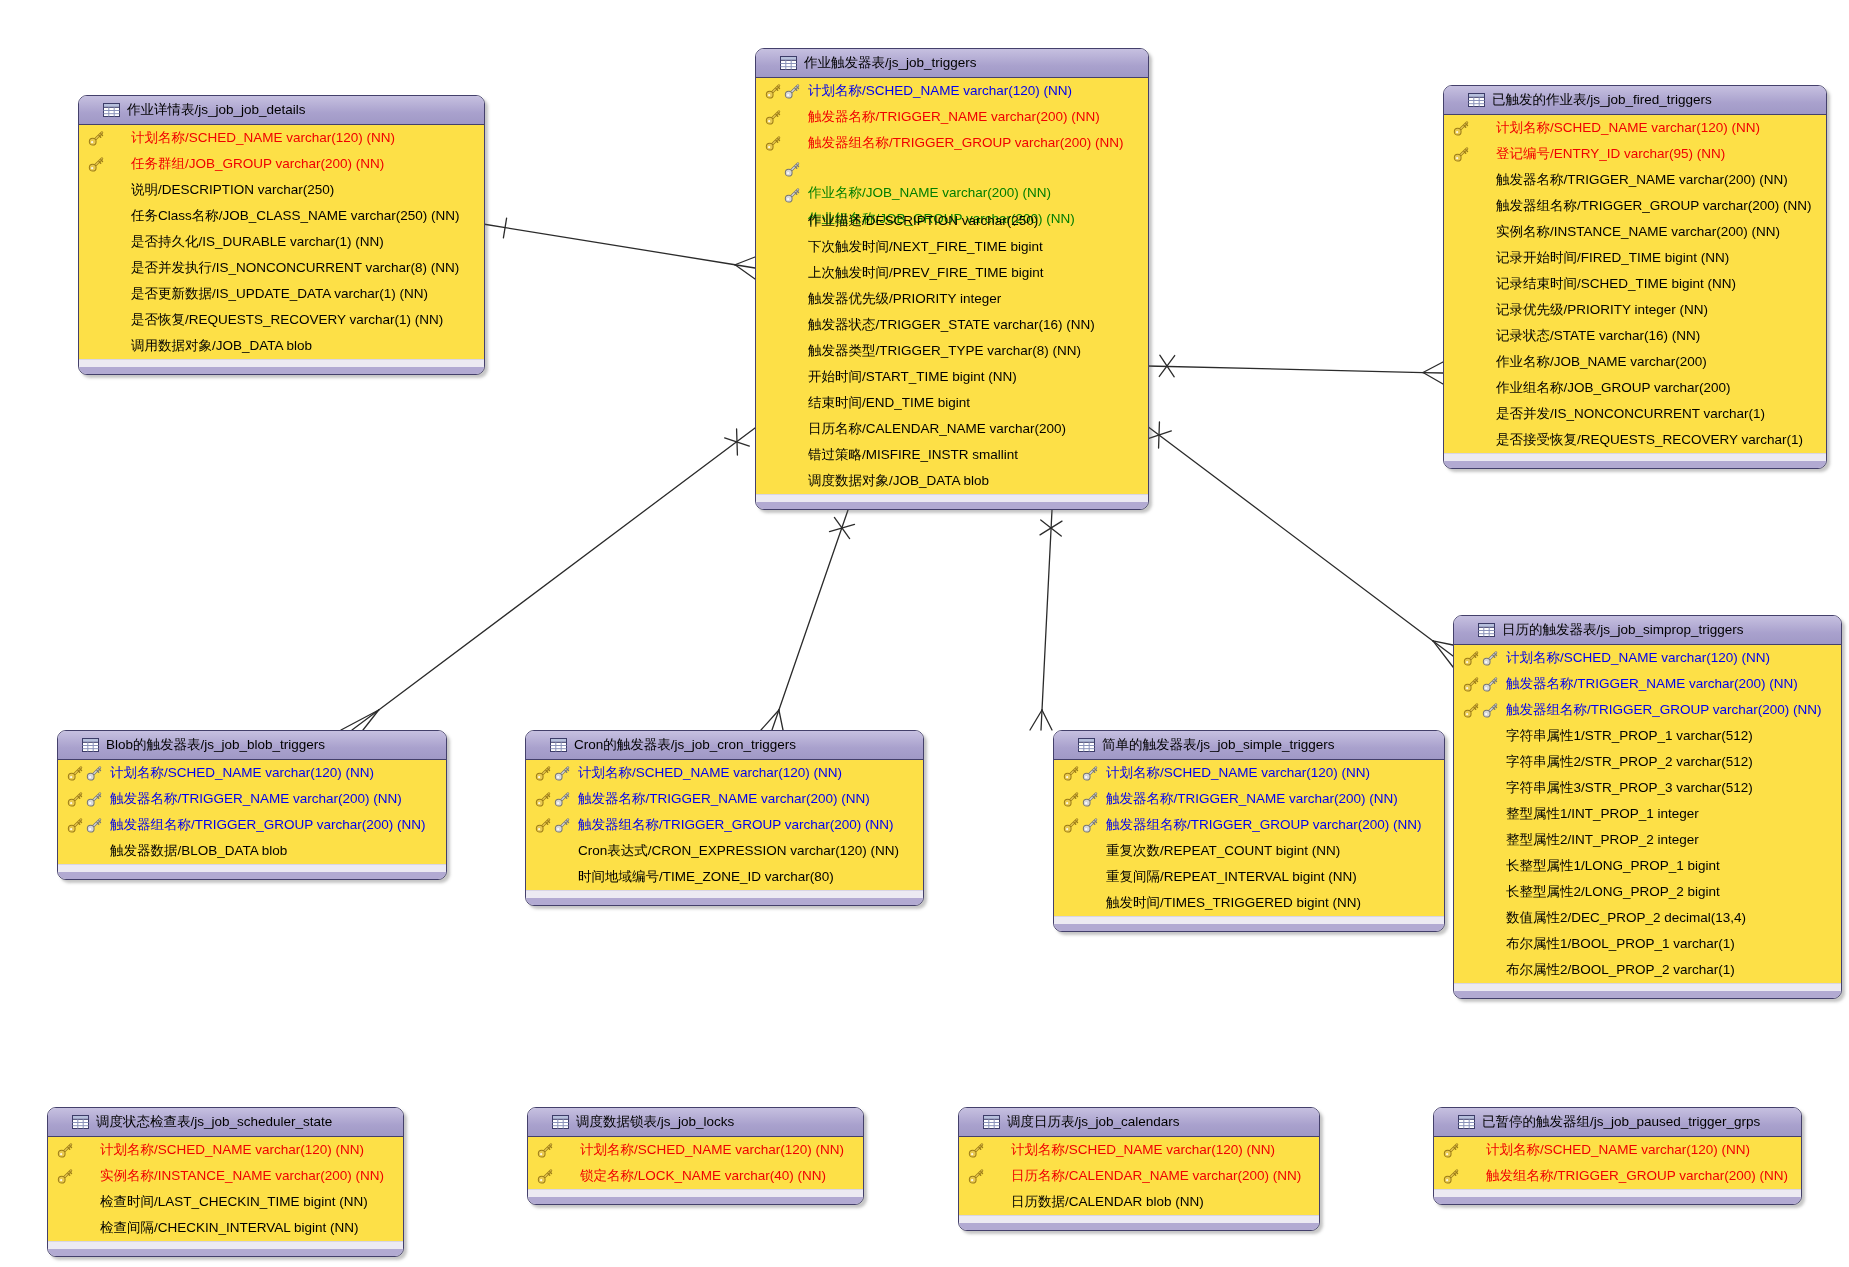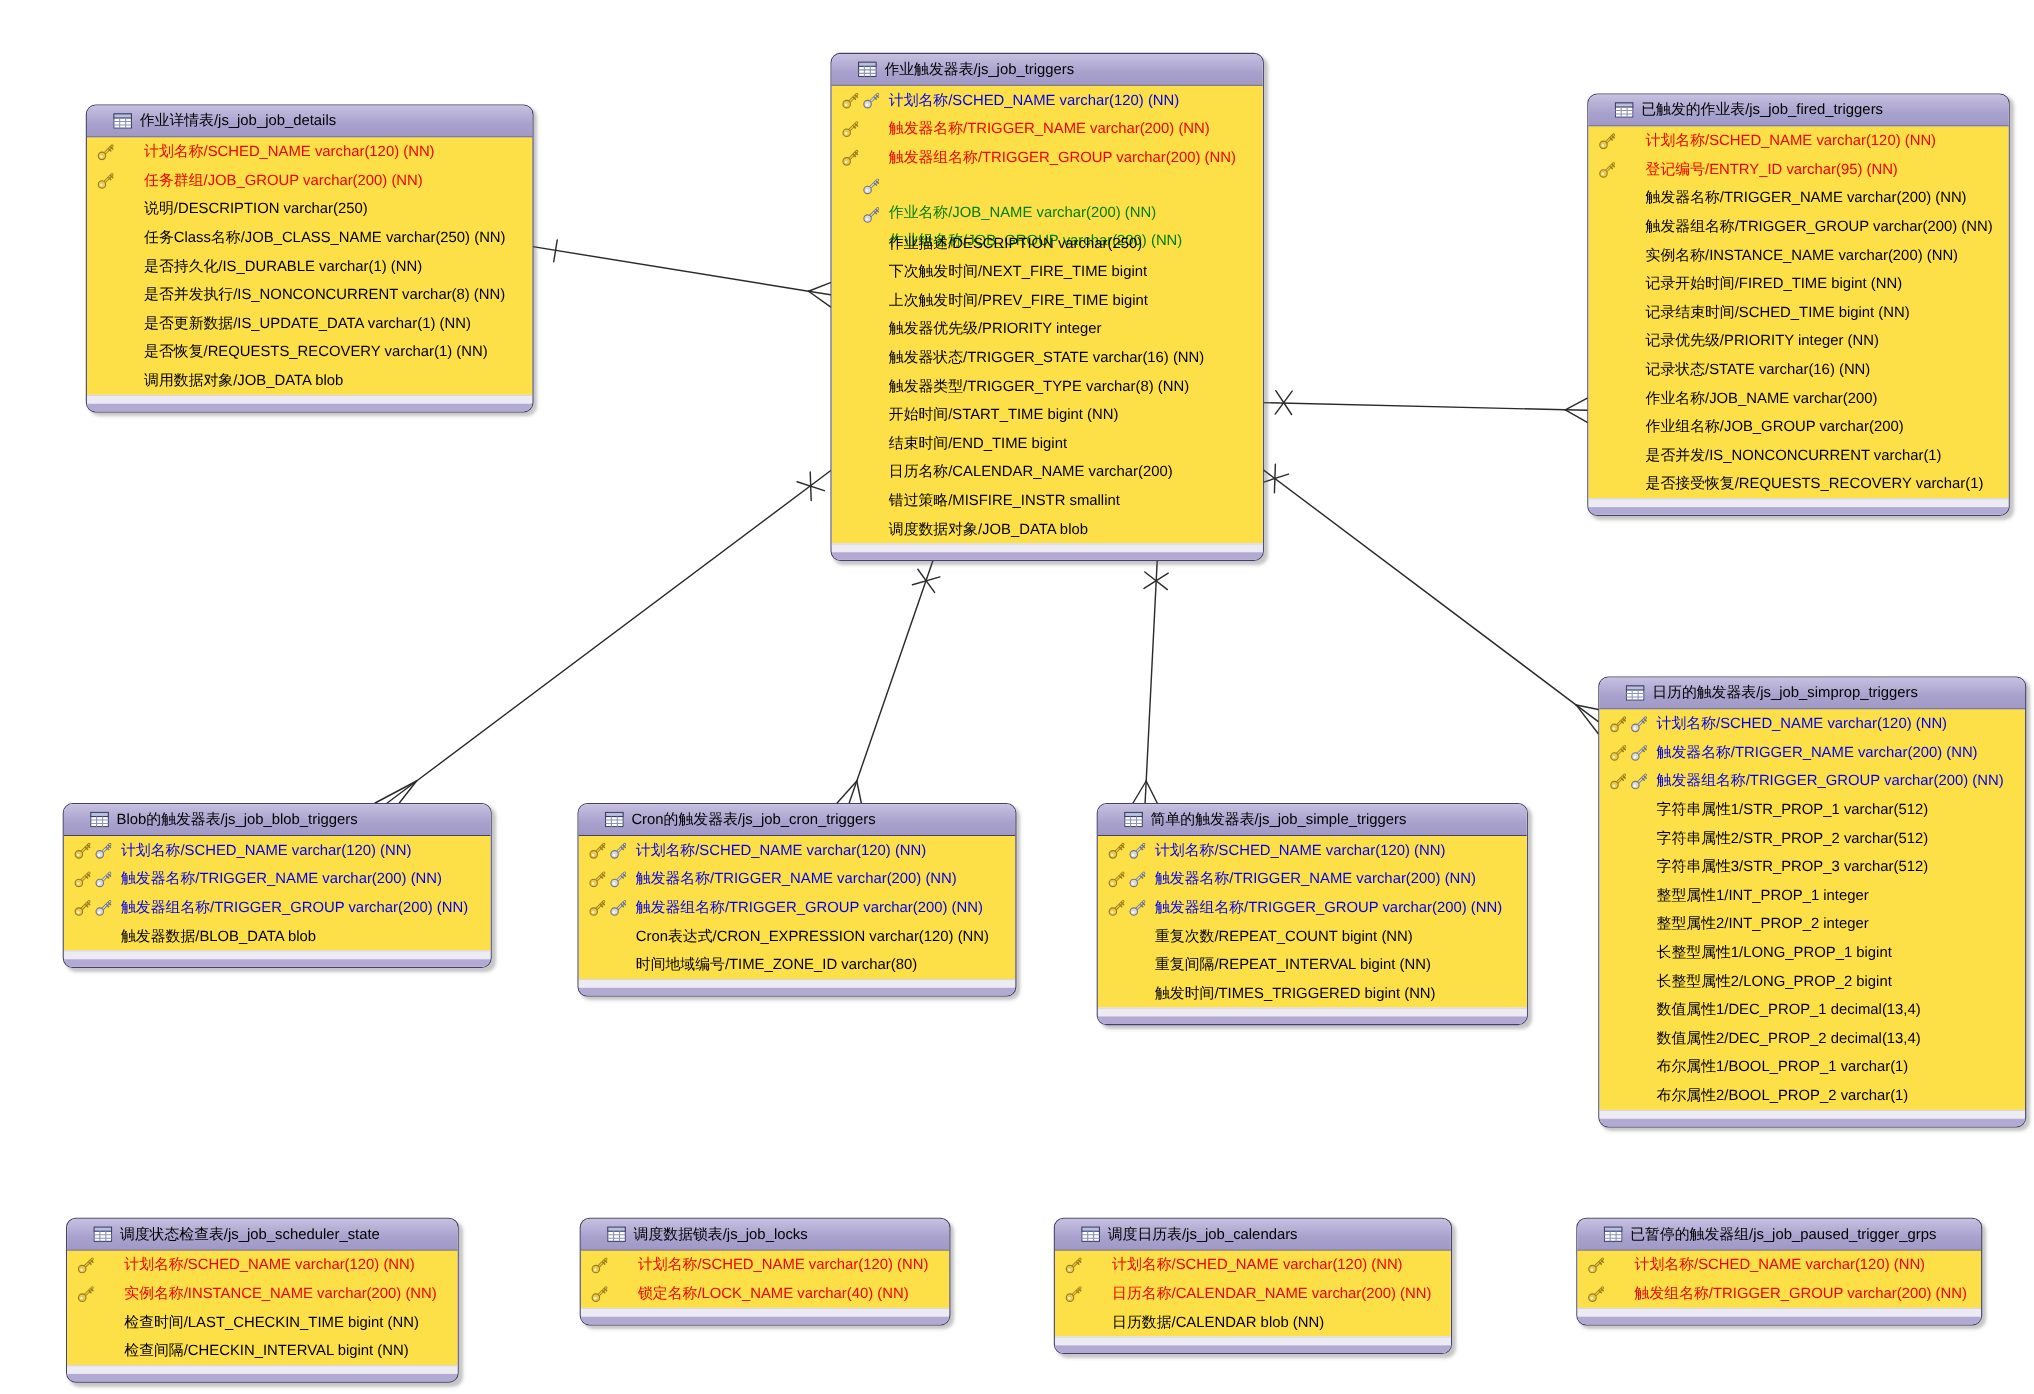--- a/index.html
+++ b/index.html
@@ -443,21 +443,21 @@
         <div class="row">
           <span class="ftext c-n">Cron表达式/CRON_EXPRESSION varchar(120) (NN)</span>
         </div>
         <div class="row">
           <span class="ftext c-n">时间地域编号/TIME_ZONE_ID varchar(80)</span>
         </div>
       </div>
       <div class="t-foot1"></div>
       <div class="t-foot2"></div>
     </div>
-    <div class="table" style="left: 997px; top: 730px; width: 390px;">
+    <div class="table" style="left: 1053px; top: 730px; width: 390px;">
       <div class="t-head">
         <svg width="17" height="14" viewBox="0 0 17 14">
           <rect x="0.5" y="0.5" width="16" height="13" fill="#ffffff" stroke="#3c3c68"></rect>
           <rect x="0.5" y="0.5" width="16" height="3.8" fill="#b7c0dc" stroke="#3c3c68"></rect>
           <path d="M0.5 7.5 H16.5 M0.5 10.7 H16.5 M5.8 4.3 V13.5 M11.2 4.3 V13.5" stroke="#8a93ba" stroke-width="1" fill="none"></path>
         </svg>
         <span>简单的触发器表/js_job_simple_triggers</span>
       </div>
       <div class="t-body">
         <div class="row">
@@ -600,36 +600,33 @@
         <div class="row">
           <span class="ftext c-n">整型属性2/INT_PROP_2 integer</span>
         </div>
         <div class="row">
           <span class="ftext c-n">长整型属性1/LONG_PROP_1 bigint</span>
         </div>
         <div class="row">
           <span class="ftext c-n">长整型属性2/LONG_PROP_2 bigint</span>
         </div>
         <div class="row">
-          <span class="ftext c-n">数值属性1/DEC_PROP_1 decimal(13,4)</span>
-        </div>
-        <div class="row">
           <span class="ftext c-n">数值属性2/DEC_PROP_2 decimal(13,4)</span>
         </div>
         <div class="row">
           <span class="ftext c-n">布尔属性1/BOOL_PROP_1 varchar(1)</span>
         </div>
         <div class="row">
           <span class="ftext c-n">布尔属性2/BOOL_PROP_2 varchar(1)</span>
         </div>
       </div>
       <div class="t-foot1"></div>
       <div class="t-foot2"></div>
     </div>
-    <div class="table" style="left: 60px; top: 1107px; width: 355px;">
+    <div class="table" style="left: 47px; top: 1107px; width: 355px;">
       <div class="t-head">
         <svg width="17" height="14" viewBox="0 0 17 14">
           <rect x="0.5" y="0.5" width="16" height="13" fill="#ffffff" stroke="#3c3c68"></rect>
           <rect x="0.5" y="0.5" width="16" height="3.8" fill="#b7c0dc" stroke="#3c3c68"></rect>
           <path d="M0.5 7.5 H16.5 M0.5 10.7 H16.5 M5.8 4.3 V13.5 M11.2 4.3 V13.5" stroke="#8a93ba" stroke-width="1" fill="none"></path>
         </svg>
         <span>调度状态检查表/js_job_scheduler_state</span>
       </div>
       <div class="t-body">
         <div class="row">

